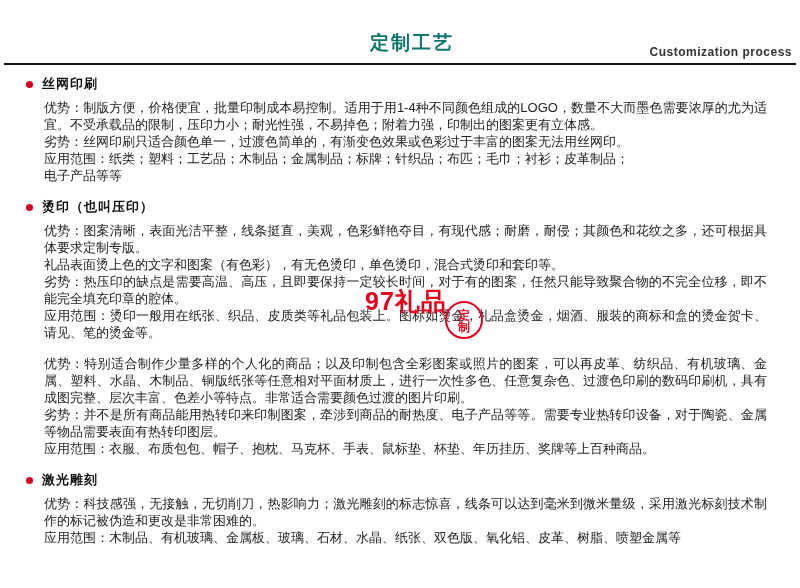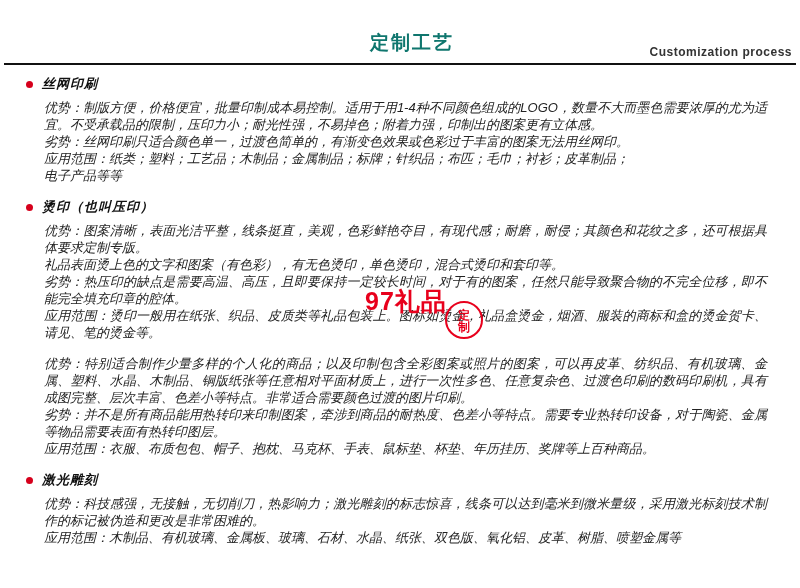--- a/index.html
+++ b/index.html
@@ -51,21 +51,20 @@
     position: absolute;
     top: 63px;
     left: 4px;
     width: 792px;
     height: 2px;
     background: #111111;
   }
   
   .content {
     padding: 9px 15px 0 0;
-    font-style: italic;
   }
   .section {
     margin: 0 0 14px 0;
   }
   .section-title {
     display: flex;
     align-items: center;
     margin: 0 0 6px 26px;
   }
   .bullet {
@@ -162,21 +161,21 @@
         <span class="section-title-text">烫印（也叫压印）</span>
       </div>
       <div class="para">优势：图案清晰，表面光洁平整，线条挺直，美观，色彩鲜艳夺目，有现代感；耐磨，耐侵；其颜色和花纹之多，还可根据具体要求定制专版。</div>
       <div class="para">礼品表面烫上色的文字和图案（有色彩），有无色烫印，单色烫印，混合式烫印和套印等。</div>
       <div class="para">劣势：热压印的缺点是需要高温、高压，且即要保持一定较长时间，对于有的图案，任然只能导致聚合物的不完全位移，即不能完全填充印章的腔体。</div>
       <div class="para">应用范围：烫印一般用在纸张、织品、皮质类等礼品包装上。图标如烫金，礼品盒烫金，烟酒、服装的商标和盒的烫金贺卡、请见、笔的烫金等。</div>
     </div>
 
     <div class="section">
       <div class="para">优势：特别适合制作少量多样的个人化的商品；以及印制包含全彩图案或照片的图案，可以再皮革、纺织品、有机玻璃、金属、塑料、水晶、木制品、铜版纸张等任意相对平面材质上，进行一次性多色、任意复杂色、过渡色印刷的数码印刷机，具有成图完整、层次丰富、色差小等特点。非常适合需要颜色过渡的图片印刷。</div>
-      <div class="para">劣势：并不是所有商品能用热转印来印制图案，牵涉到商品的耐热度、色差小等特点。需要专业热转印设备，对于陶瓷、金属等物品需要表面有热转印图层。</div>
+      <div class="para">劣势：并不是所有商品能用热转印来印制图案，牵涉到商品的耐热度、电子产品等等。需要专业热转印设备，对于陶瓷、金属等物品需要表面有热转印图层。</div>
       <div class="para">应用范围：衣服、布质包包、帽子、抱枕、马克杯、手表、鼠标垫、杯垫、年历挂历、奖牌等上百种商品。</div>
     </div>
 
     <div class="section">
       <div class="section-title">
         <span class="bullet"></span>
         <span class="section-title-text">激光雕刻</span>
       </div>
       <div class="para">优势：科技感强，无接触，无切削刀，热影响力；激光雕刻的标志惊喜，线条可以达到毫米到微米量级，采用激光标刻技术制作的标记被伪造和更改是非常困难的。</div>
       <div class="para">应用范围：木制品、有机玻璃、金属板、玻璃、石材、水晶、纸张、双色版、氧化铝、皮革、树脂、喷塑金属等</div>

